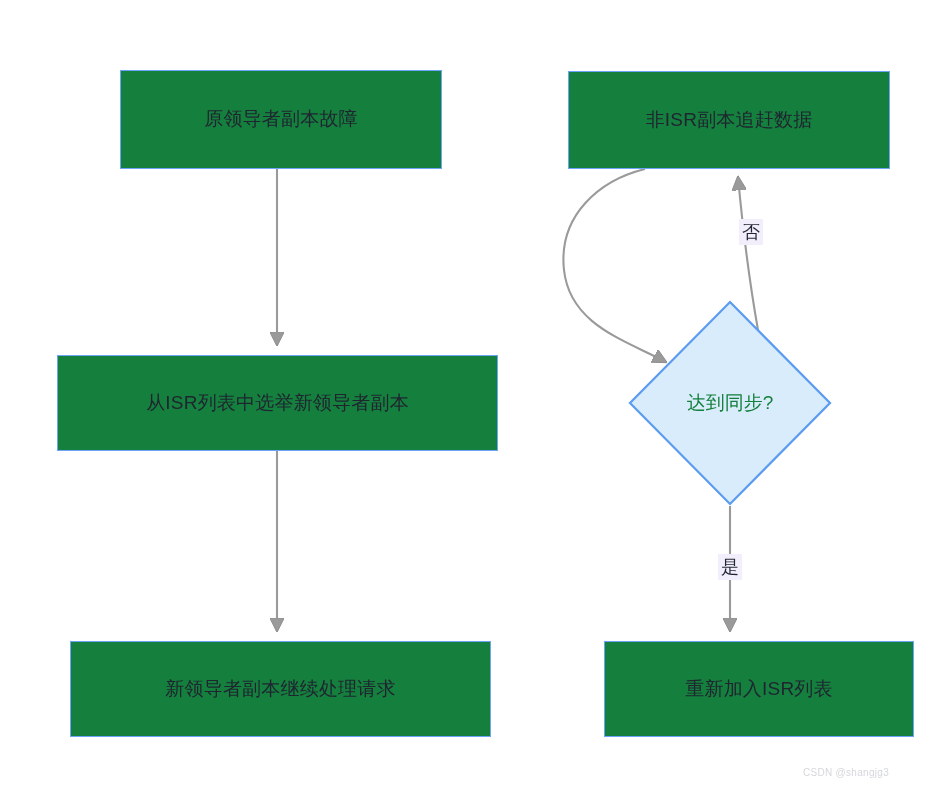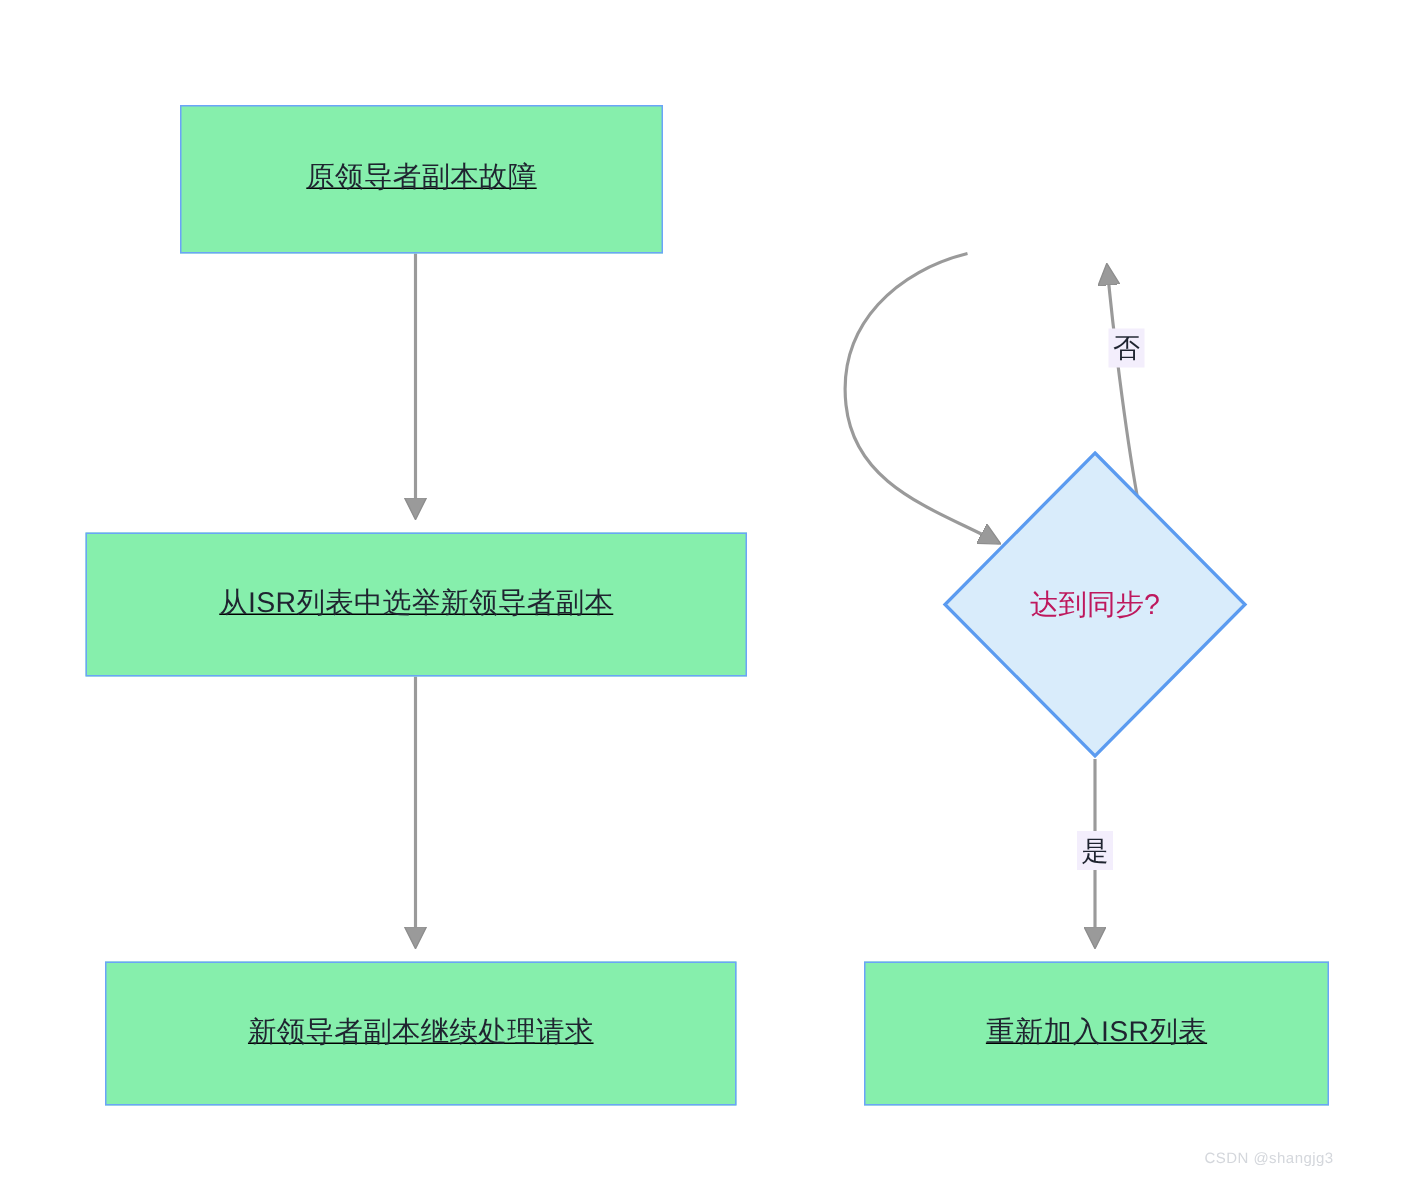--- a/index.html
+++ b/index.html
@@ -21,27 +21,26 @@
   svg.edges {
     position: absolute;
     left: 0;
     top: 0;
     width: 938px;
     height: 796px;
   }
   .node {
     position: absolute;
     box-sizing: border-box;
-    background: #86efac;
+    background: #15803d;
     border: 1.6px solid #6ba4f8;
     display: flex;
     align-items: center;
     justify-content: center;
     text-align: center;
-    text-decoration: underline;
   }
   .node-label {
     font-size: 19px;
     color: #1f2430;
     line-height: 1.3;
     letter-spacing: 0.2px;
     white-space: nowrap;
   }
   .diamond-wrap {
     position: absolute;
@@ -53,21 +52,21 @@
     position: absolute;
     left: 0;
     top: 0;
     width: 100%;
     height: 100%;
   }
   .diamond-label {
     position: relative;
     z-index: 2;
     font-size: 19px;
-    color: #be185d;
+    color: #15803d;
     white-space: nowrap;
   }
   .edge-label {
     position: absolute;
     background: #f3eefc;
     color: #1f2430;
     font-size: 18px;
     line-height: 1;
     padding: 4px 3px;
     white-space: nowrap;
@@ -109,29 +108,32 @@
   </div>
 
   <div class="node" style="left:70px; top:641px; width:421px; height:96px;">
     <span class="node-label">新领导者副本继续处理请求</span>
   </div>
 
   <div class="node" style="left:57px; top:355px; width:441px; height:96px;">
     <span class="node-label">从ISR列表中选举新领导者副本</span>
   </div>
 
+  <div class="node" style="left:568px; top:71px; width:322px; height:98px;">
+    <span class="node-label">非ISR副本追赶数据</span>
+  </div>
 
   <div class="diamond-wrap" style="left:628px; top:300px; width:204px; height:206px;">
     <svg class="diamond-shape" viewBox="0 0 204 206" xmlns="http://www.w3.org/2000/svg" preserveAspectRatio="none">
       <polygon points="102,2 202,103 102,204 2,103" fill="#d9ecfb" stroke="#5b9bf0" stroke-width="2.2"></polygon>
     </svg>
     <span class="diamond-label">达到同步?</span>
   </div>
 
-  <div class="node" style="left:576px; top:641px; width:310px; height:96px;">
+  <div class="node" style="left:604px; top:641px; width:310px; height:96px;">
     <span class="node-label">重新加入ISR列表</span>
   </div>
 
   <span class="edge-label" style="left:739px; top:219px;">否</span>
 
   <span class="edge-label" style="left:718px; top:554px;">是</span>
 
   <span class="watermark" style="left:803px; top:767px;">CSDN @shangjg3</span>
 
 </div>

